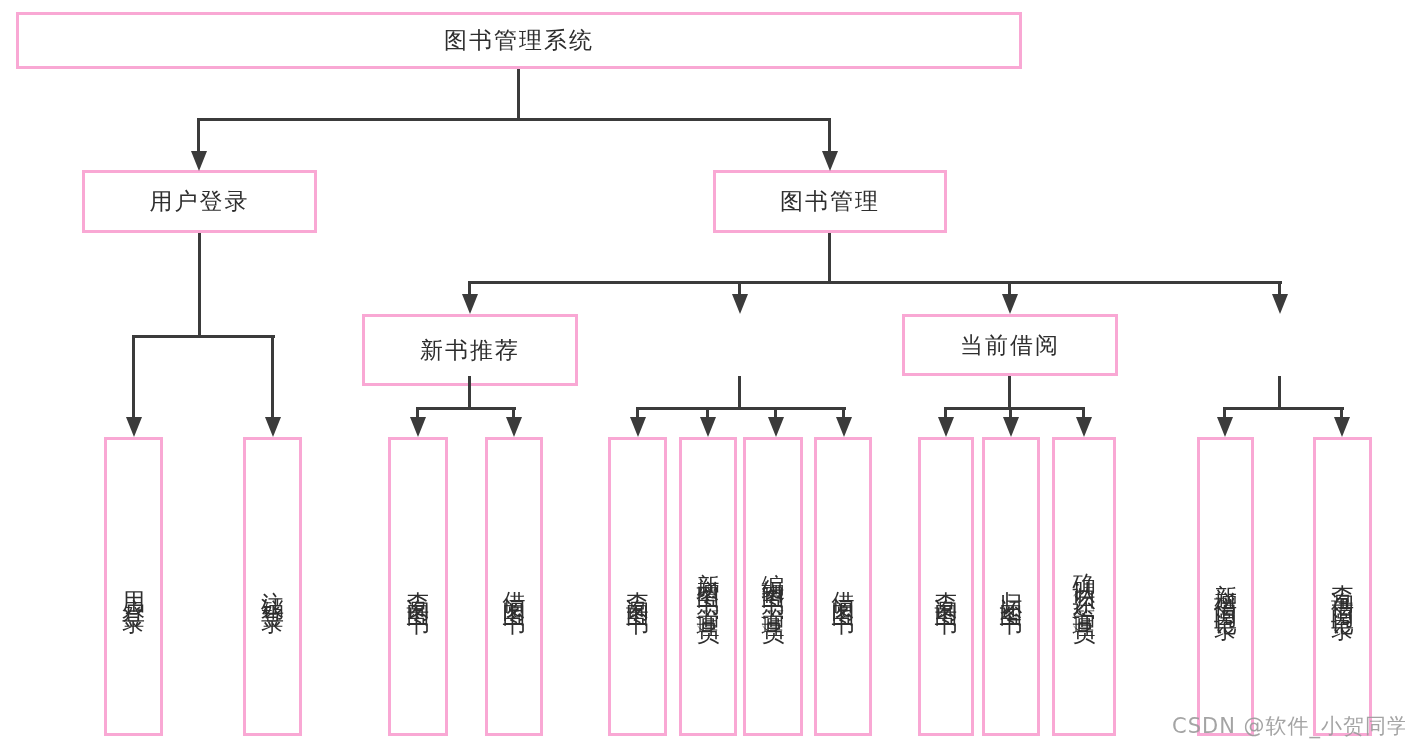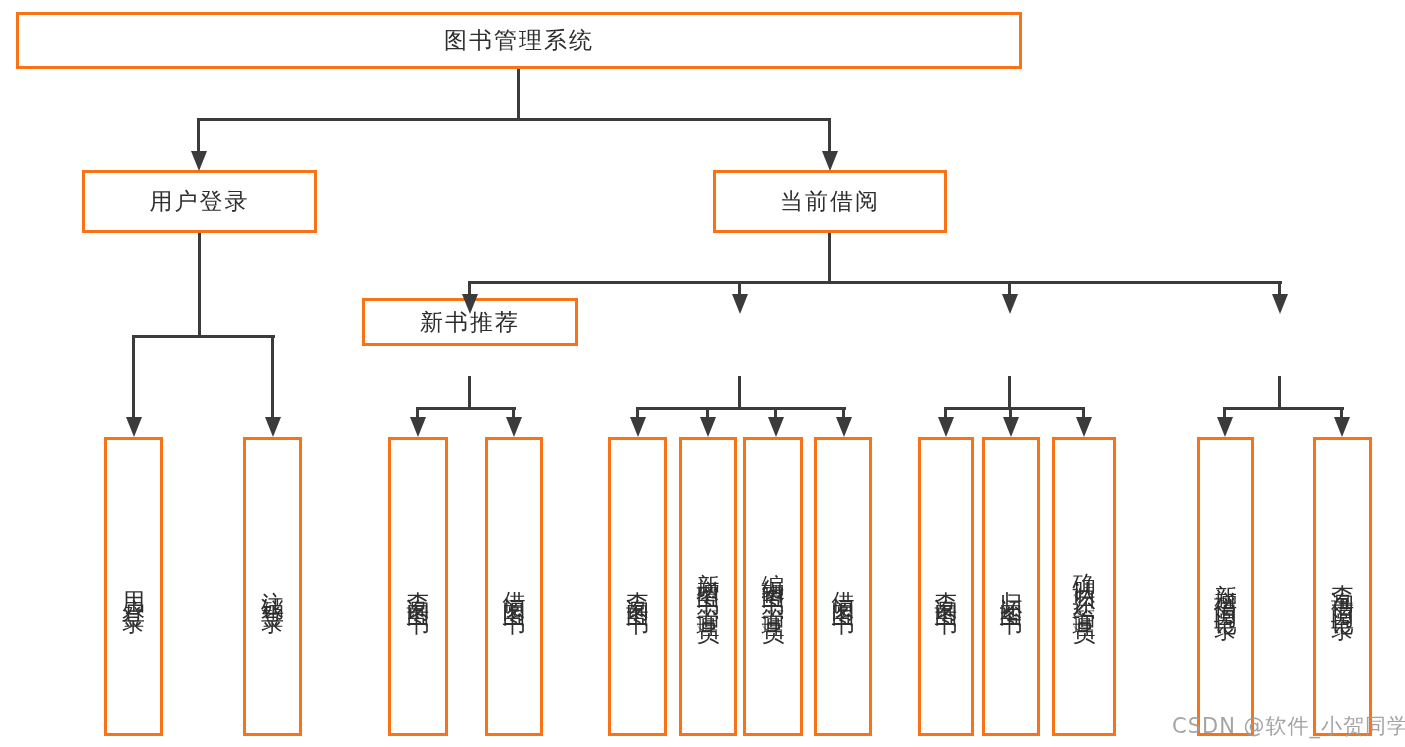--- a/index.html
+++ b/index.html
@@ -2,21 +2,21 @@
 <html><head>
 <meta charset="utf-8">
 <style>
   html,body{margin:0;padding:0;background:#ffffff;}
   .canvas{
     position:relative;width:1405px;height:747px;background:#ffffff;
     font-family:"DejaVu Sans","Liberation Sans",sans-serif;overflow:hidden;
     color:#2e2e2e;
   }
   .node{
-    position:absolute;box-sizing:border-box;border:3px solid #f97316;background:#ffffff;
+    position:absolute;box-sizing:border-box;border:3px solid #f9a8d4;background:#ffffff;
     display:flex;align-items:center;justify-content:center;
     font-size:23px;color:#2e2e2e;letter-spacing:2px;white-space:nowrap;
   }
   .leaf{letter-spacing:0;}
   .leaf .vtext{
     writing-mode:vertical-rl;text-orientation:mixed;
     letter-spacing:7px;font-size:23px;line-height:1;white-space:nowrap;
   }
   .vl{position:absolute;width:3px;background:#3b3b3b;}
   .hl{position:absolute;height:3px;background:#3b3b3b;}
@@ -36,25 +36,28 @@
 <div class="canvas">
 
   <div class="node" style="left:16px;top:12px;width:1006px;height:57px">
     <span>图书管理系统</span>
   </div>
 
   <div class="node" style="left:82px;top:170px;width:235px;height:63px">
     <span>用户登录</span>
   </div>
   <div class="node" style="left:713px;top:170px;width:234px;height:63px">
-    <span>当前借阅</span>
+    <span>图书管理</span>
   </div>
 
-  <div class="node" style="left:362px;top:298px;width:216px;height:48px">
+  <div class="node" style="left:362px;top:314px;width:216px;height:72px">
     <span>新书推荐</span>
+  </div>
+  <div class="node" style="left:902px;top:314px;width:216px;height:62px">
+    <span>当前借阅</span>
   </div>
 
   <div class="node leaf" style="left:104px;top:437px;width:59px;height:299px">
     <span class="vtext">用户登录</span>
   </div>
   <div class="node leaf" style="left:243px;top:437px;width:59px;height:299px">
     <span class="vtext">注销登录</span>
   </div>
 
   <div class="node leaf" style="left:388px;top:437px;width:60px;height:299px">

